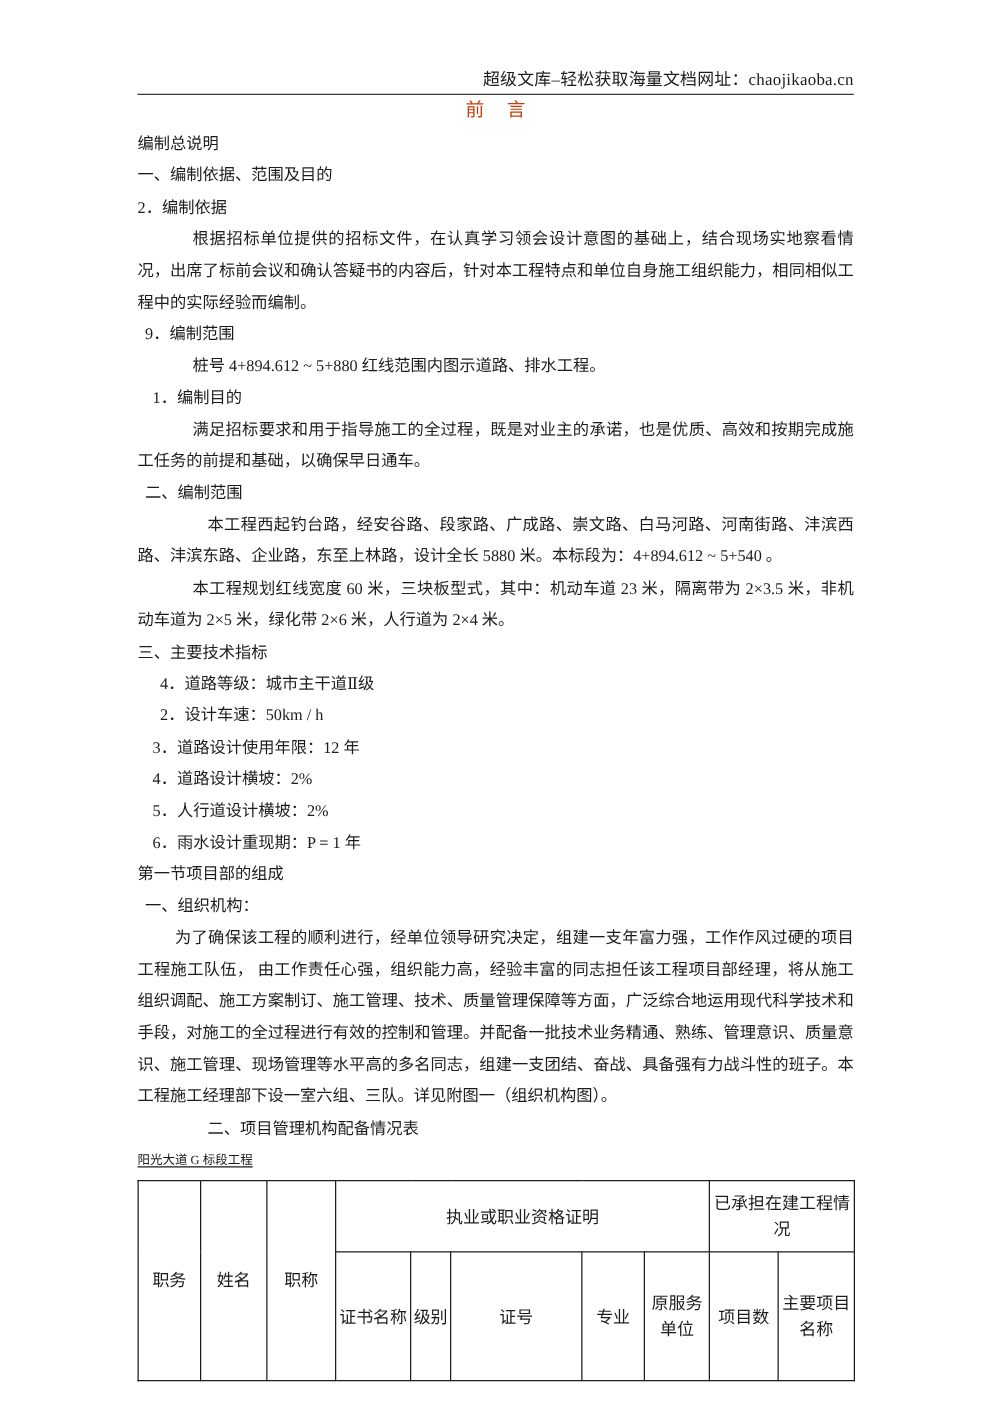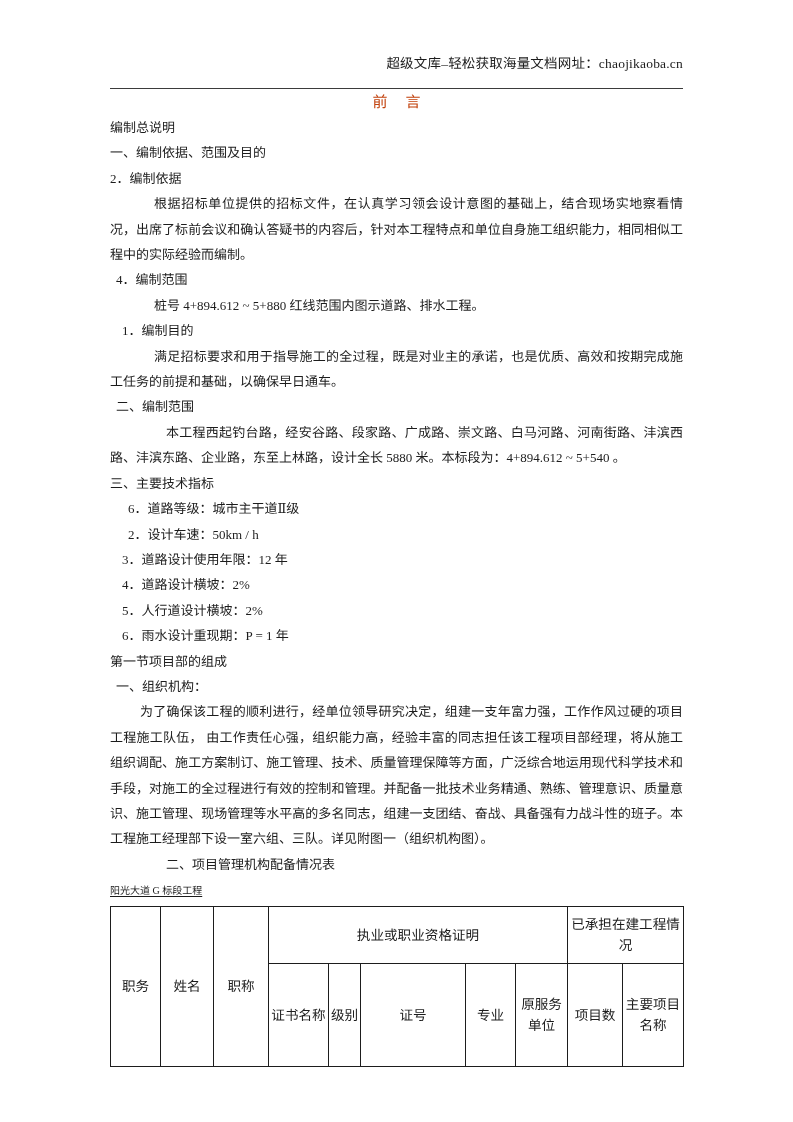--- a/index.html
+++ b/index.html
@@ -26,21 +26,21 @@
     padding: 56px 110px 0 110px;
   }
 
   
   .doc-header {
     width: 100%;
     text-align: right;
     font-size: 13.5px;
     line-height: 16px;
     letter-spacing: .2px;
-    padding-bottom: 16px;
+    padding-bottom: 3px;
     border-bottom: 1.2px solid #3b3b3b;
     white-space: nowrap;
     color: #1c1c1c;
   }
   .doc-header .hdr-site {
     margin-left: 22px;
   }
   .doc-header .hdr-url {
     font-family: "Liberation Serif", serif;
   }
@@ -132,30 +132,31 @@
   <div class="doc-header">
     <span class="hdr-site">超级文库–轻松获取海量文档</span><span>网址：</span><span class="hdr-url">chaojikaoba.cn</span>
   </div>
 
   <div class="doc-title">前言</div>
 
   <p class="para i0">编制总说明</p>
   <p class="para i0">一、编制依据、范围及目的</p>
   <p class="para i0">2．编制依据</p>
   <p class="para ind2">根据招标单位提供的招标文件，在认真学习领会设计意图的基础上，结合现场实地察看情况，出席了标前会议和确认答疑书的内容后，针对本工程特点和单位自身施工组织能力，相同相似工程中的实际经验而编制。</p>
-  <p class="para i1">4．编制范围</p>
+  <p class="para i1">9．编制范围</p>
   <p class="para ind2">桩号 4+894.612 ~ 5+880 红线范围内图示道路、排水工程。</p>
   <p class="para i2">1．编制目的</p>
   <p class="para ind2">满足招标要求和用于指导施工的全过程，既是对业主的承诺，也是优质、高效和按期完成施工任务的前提和基础，以确保早日通车。</p>
 
   <p class="para i1">二、编制范围</p>
   <p class="para ind3">本工程西起钓台路，经安谷路、段家路、广成路、崇文路、白马河路、河南街路、沣滨西路、沣滨东路、企业路，东至上林路，设计全长 5880 米。本标段为：4+894.612 ~ 5+540 。</p>
+  <p class="para ind2">本工程规划红线宽度 60 米，三块板型式，其中：机动车道 23 米，隔离带为 2×3.5 米，非机动车道为 2×5 米，绿化带 2×6 米，人行道为 2×4 米。</p>
 
   <p class="para i0">三、主要技术指标</p>
-  <p class="para i3">6．道路等级：城市主干道Ⅱ级</p>
+  <p class="para i3">4．道路等级：城市主干道Ⅱ级</p>
   <p class="para i3">2．设计车速：50km / h</p>
   <p class="para i2">3．道路设计使用年限：12 年</p>
   <p class="para i2">4．道路设计横坡：2%</p>
   <p class="para i2">5．人行道设计横坡：2%</p>
   <p class="para i2">6．雨水设计重现期：P = 1 年</p>
 
   <p class="para i0">第一节项目部的组成</p>
   <p class="para i1">一、组织机构：</p>
   <p class="para ind1">为了确保该工程的顺利进行，经单位领导研究决定，组建一支年富力强，工作作风过硬的项目工程施工队伍，  由工作责任心强，组织能力高，经验丰富的同志担任该工程项目部经理，将从施工组织调配、施工方案制订、施工管理、技术、质量管理保障等方面，广泛综合地运用现代科学技术和手段，对施工的全过程进行有效的控制和管理。并配备一批技术业务精通、熟练、管理意识、质量意识、施工管理、现场管理等水平高的多名同志，组建一支团结、奋战、具备强有力战斗性的班子。本工程施工经理部下设一室六组、三队。详见附图一（组织机构图）。</p>
   <p class="para ind3">二、项目管理机构配备情况表</p>

